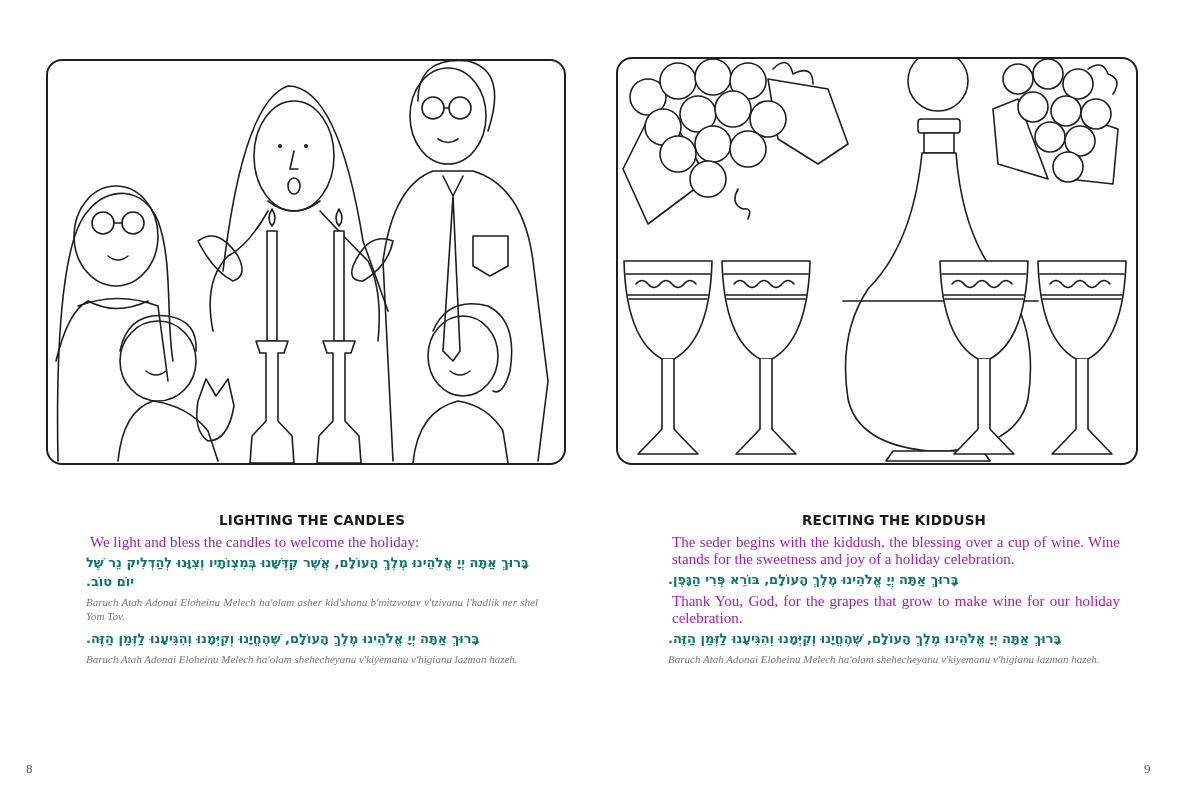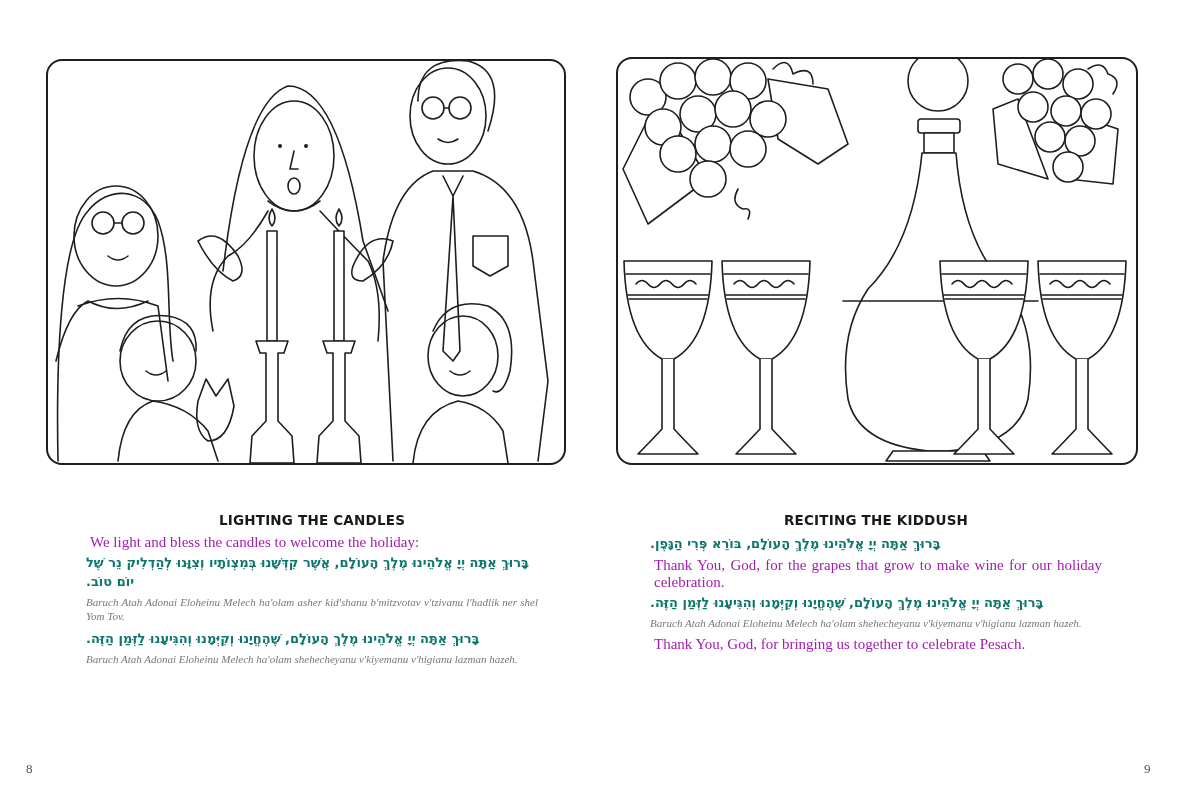--- a/index.html
+++ b/index.html
@@ -4,21 +4,21 @@
 <style>
   html, body { margin: 0; padding: 0; background: #ffffff; }
   body { width: 1182px; height: 800px; position: relative; overflow: hidden;
          font-family: "Liberation Serif", "DejaVu Serif", serif; color: #2a2a2a; }
   .frame { position: absolute; border: 2.5px solid #1e1e1e; border-radius: 16px; background: #fff; overflow: hidden; }
   .frame svg { position: absolute; left: 0; top: 0; width: 100%; height: 100%; }
   #frame-left  { left: 46px;  top: 59px; width: 516px; height: 402px; }
   #frame-right { left: 616px; top: 57px; width: 518px; height: 404px; }
   .text-col { position: absolute; top: 512px; }
   #col-left  { left: 86px;  width: 452px; }
-  #col-right { left: 650px; width: 452px; }
+  #col-right { left: 668px; width: 452px; }
   .sec-title { text-align: center; font-weight: bold; font-size: 13.5px; letter-spacing: 0.2px;
                margin: 0 0 6px 0; color: #1a1a1a; font-family: "DejaVu Sans", sans-serif; }
   .para { font-size: 15px; line-height: 17px; margin: 0 0 2px 4px; text-align: justify; color: #a21caf; }
   .hebrew { direction: rtl; text-align: left; font-size: 13px; line-height: 19px; font-weight: bold;
             color: #0f766e; margin: 2px 0 4px 0; font-family: "DejaVu Sans", sans-serif; }
   .translit { font-style: italic; font-size: 11px; line-height: 14px; color: #777; margin: 4px 0 6px 0;
               text-align: justify; text-align-last: left; }
   .page-num { position: absolute; top: 761px; font-size: 13px; color: #555; font-family: "Liberation Serif", serif; }
   #pn-left { left: 26px; }
   #pn-right { left: 1144px; }
@@ -162,21 +162,21 @@
   <div class="sec-title">LIGHTING THE CANDLES</div>
   <p class="para">We light and bless the candles to welcome the holiday:</p>
   <p class="hebrew">בָּרוּךְ אַתָּה יְיָ אֱלֹהֵינוּ מֶלֶךְ הָעוֹלָם, אֲשֶׁר קִדְּשָׁנוּ בְּמִצְוֹתָיו וְצִוָּנוּ לְהַדְלִיק נֵר שֶׁל יוֹם טוֹב.</p>
   <p class="translit">Baruch Atah Adonai Eloheinu Melech ha'olam asher kid'shanu b'mitzvotav v'tzivanu l'hadlik ner shel Yom Tov.</p>
   <p class="hebrew">בָּרוּךְ אַתָּה יְיָ אֱלֹהֵינוּ מֶלֶךְ הָעוֹלָם, שֶׁהֶחֱיָנוּ וְקִיְּמָנוּ וְהִגִּיעָנוּ לַזְּמַן הַזֶּה.</p>
   <p class="translit">Baruch Atah Adonai Eloheinu Melech ha'olam shehecheyanu v'kiyemanu v'higianu lazman hazeh.</p>
 </div>
 
 <div class="text-col" id="col-right">
   <div class="sec-title">RECITING THE KIDDUSH</div>
+  <p class="para">The seder begins with the kiddush, the blessing over a cup of wine. Wine stands for the sweetness and joy of a holiday celebration.</p>
   <p class="hebrew">בָּרוּךְ אַתָּה יְיָ אֱלֹהֵינוּ מֶלֶךְ הָעוֹלָם, בּוֹרֵא פְּרִי הַגָּפֶן.</p>
   <p class="para">Thank You, God, for the grapes that grow to make wine for our holiday celebration.</p>
   <p class="hebrew">בָּרוּךְ אַתָּה יְיָ אֱלֹהֵינוּ מֶלֶךְ הָעוֹלָם, שֶׁהֶחֱיָנוּ וְקִיְּמָנוּ וְהִגִּיעָנוּ לַזְּמַן הַזֶּה.</p>
   <p class="translit">Baruch Atah Adonai Eloheinu Melech ha'olam shehecheyanu v'kiyemanu v'higianu lazman hazeh.</p>
-  <p class="para">Thank You, God, for bringing us together to celebrate Pesach.</p>
 </div>
 
 <div class="page-num" id="pn-left">8</div>
 <div class="page-num" id="pn-right">9</div>
 
 </body></html>

